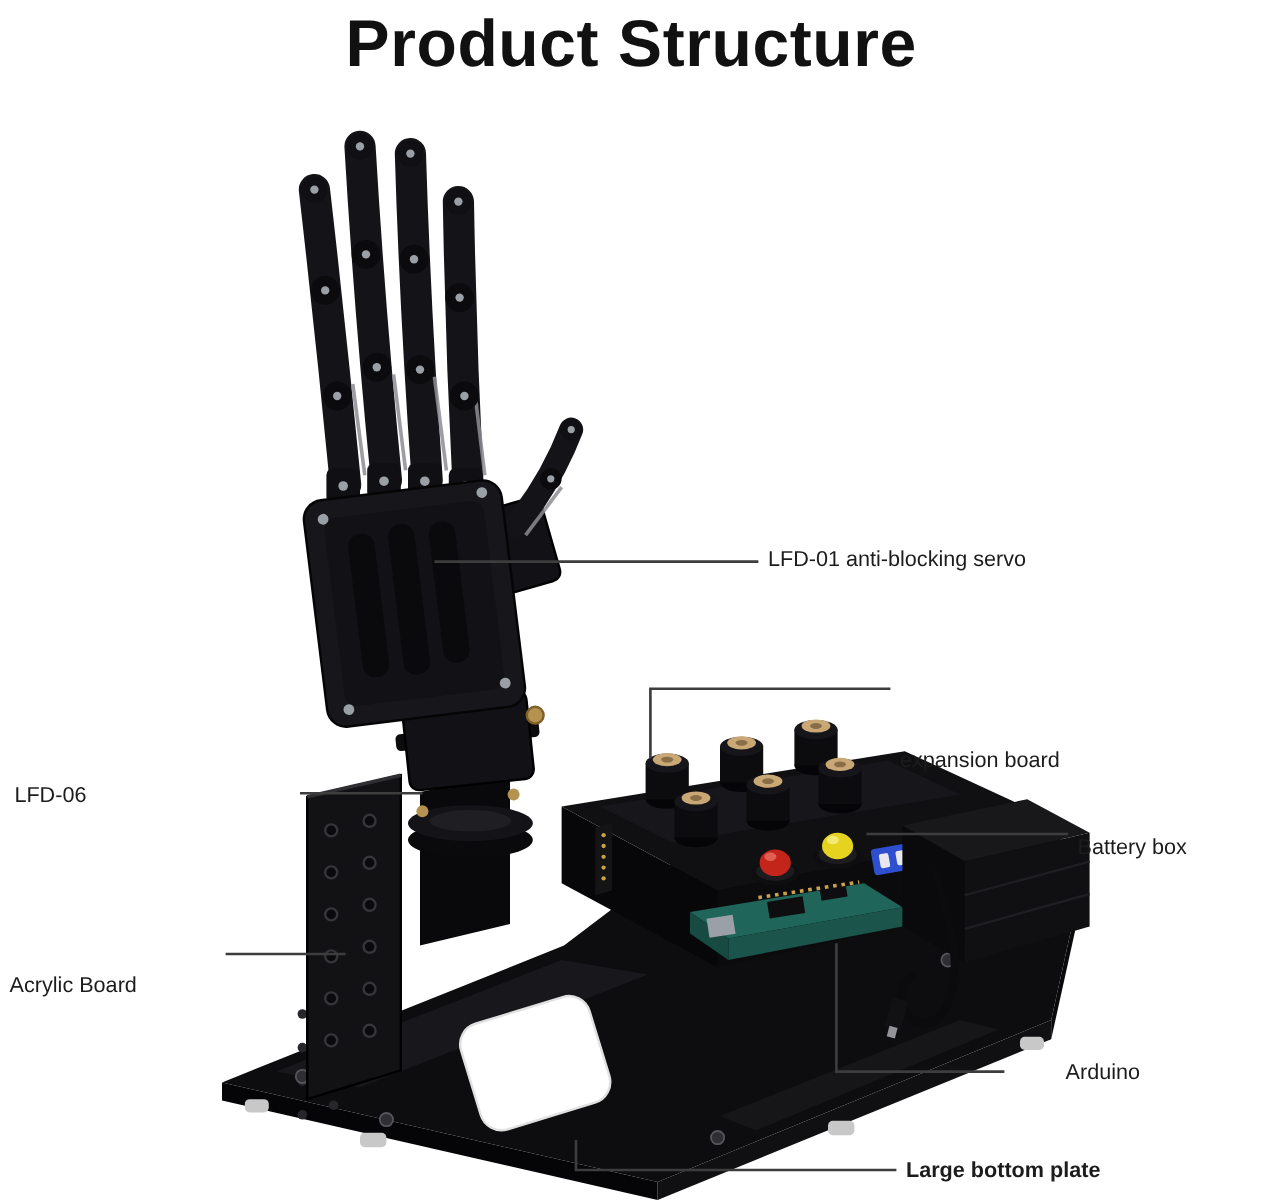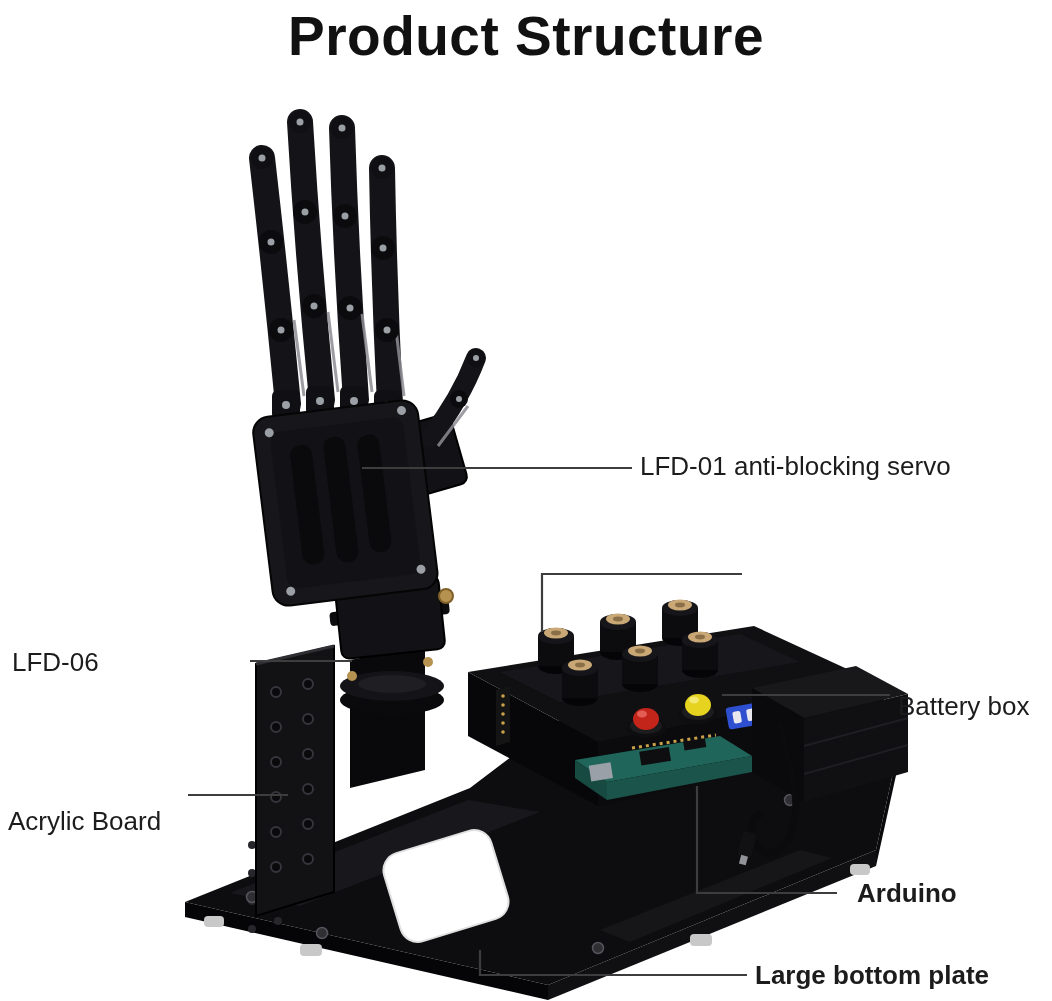--- a/index.html
+++ b/index.html
@@ -13,30 +13,30 @@
   .stage { position:absolute; inset:0; }
   svg.scene { position:absolute; left:0; top:0; display:block; }
 
   .page-title {
     position:absolute; top:4px; left:0; width:100%;
     text-align:center; font-size:55px; font-weight:800;
     color:var(--title_text,#111111); letter-spacing:.5px;
   }
 
   .callout {
-    position:absolute; font-size:26px; line-height:32px;
+    position:absolute; font-size:18px; line-height:32px;
     color:var(--label_text,#1c1c1c); white-space:nowrap;
   }
   .callout span { display:block; }
   .c-lfd01   { left:640px; top:450px; }
   .c-knob    { left:750px; top:556px; line-height:31px; white-space:pre-wrap; }
   .c-battery { left:898px; top:678px;margin-top:12px; }
   .c-lfd06   { left:12px;  top:640px; line-height:45px;text-align:center; }
   .c-acrylic { left:8px;   top:805px; }
-  .c-arduino { left:857px; top:877px;font-weight:bold; }
+  .c-arduino { left:888px; top:877px; }
   .c-bottom  { left:755px; top:959px;font-weight:bold; }
 
   .leader { stroke:var(--leader_line,#3d3d3d); stroke-width:2.2; fill:none; }
   .finger { stroke:var(--robot_body,#141418); stroke-width:26; fill:none; stroke-linecap:round; }
   .thumbseg { stroke:var(--robot_body,#141418); stroke-width:20; fill:none; stroke-linecap:round; }
   .rod    { stroke:#8d8d94; stroke-width:3; opacity:.85; }
   .screw  { fill:#9aa0a6; }
   .cap    { fill:var(--knob_cap,#c9a876); }
   .btn-red    { fill:var(--button_red,#c4251b); }
   .btn-yellow { fill:var(--button_yellow,#e6d31f); }
@@ -312,20 +312,21 @@
     </g>
   </svg>
 
   <h1 class="page-title">Product Structure</h1>
 
   <div class="callout c-lfd01">
     <span>LFD-01 anti-blocking servo</span>
   </div>
 
   <div class="callout c-knob">
+    <span>expansion board</span>
   </div>
 
   <div class="callout c-battery">
     <span>Battery box</span>
   </div>
 
   <div class="callout c-lfd06">
     <span>LFD-06</span>
   </div>
 

